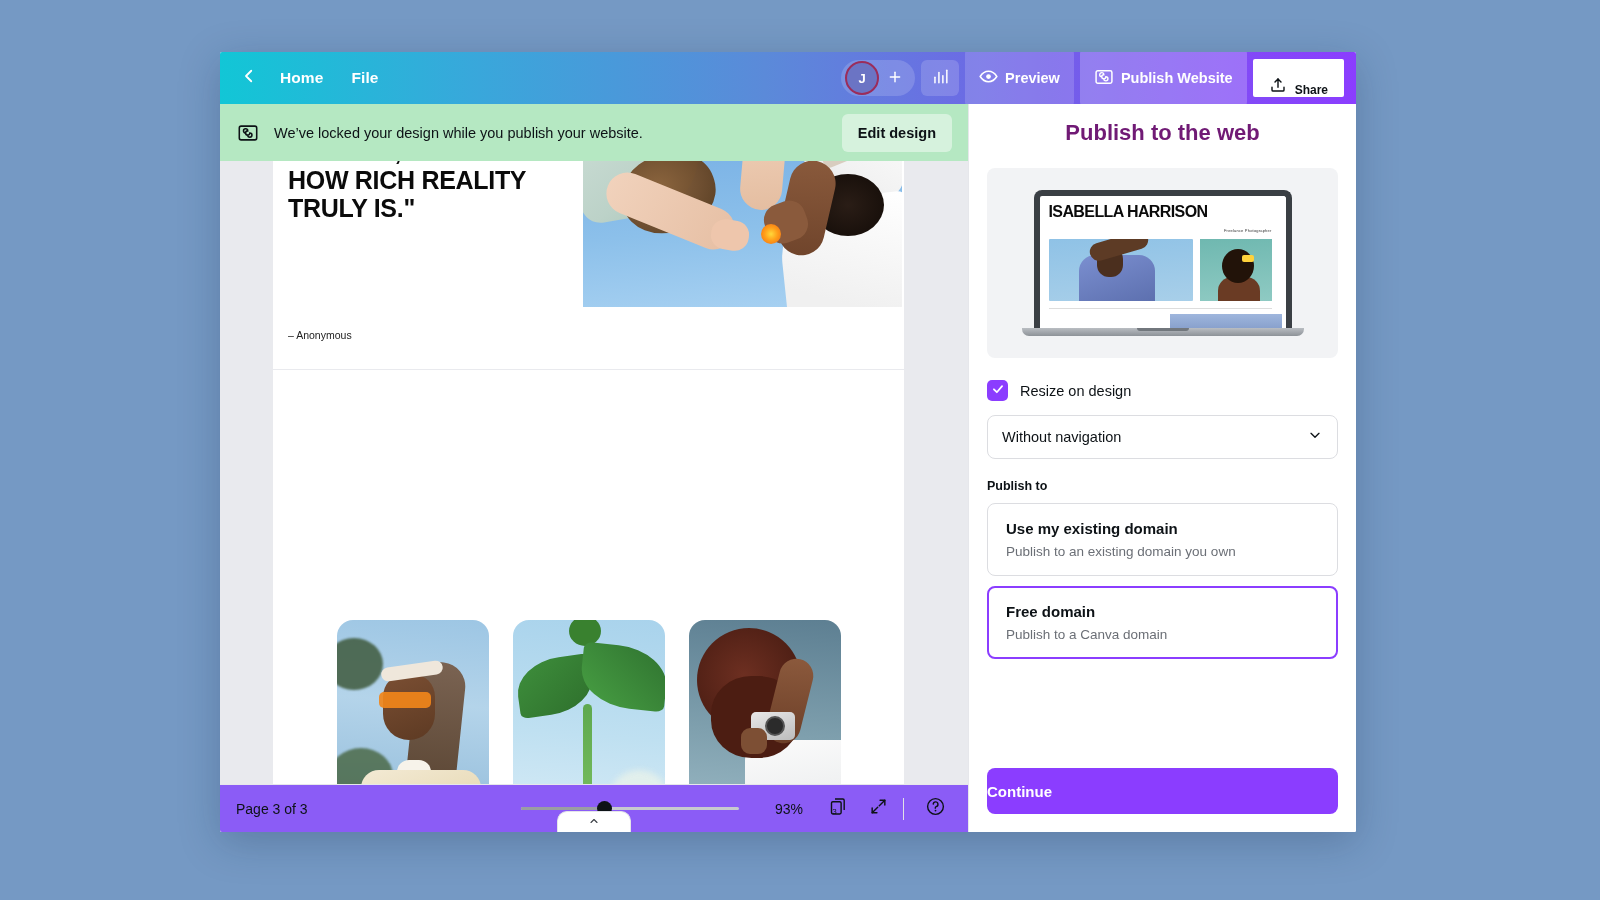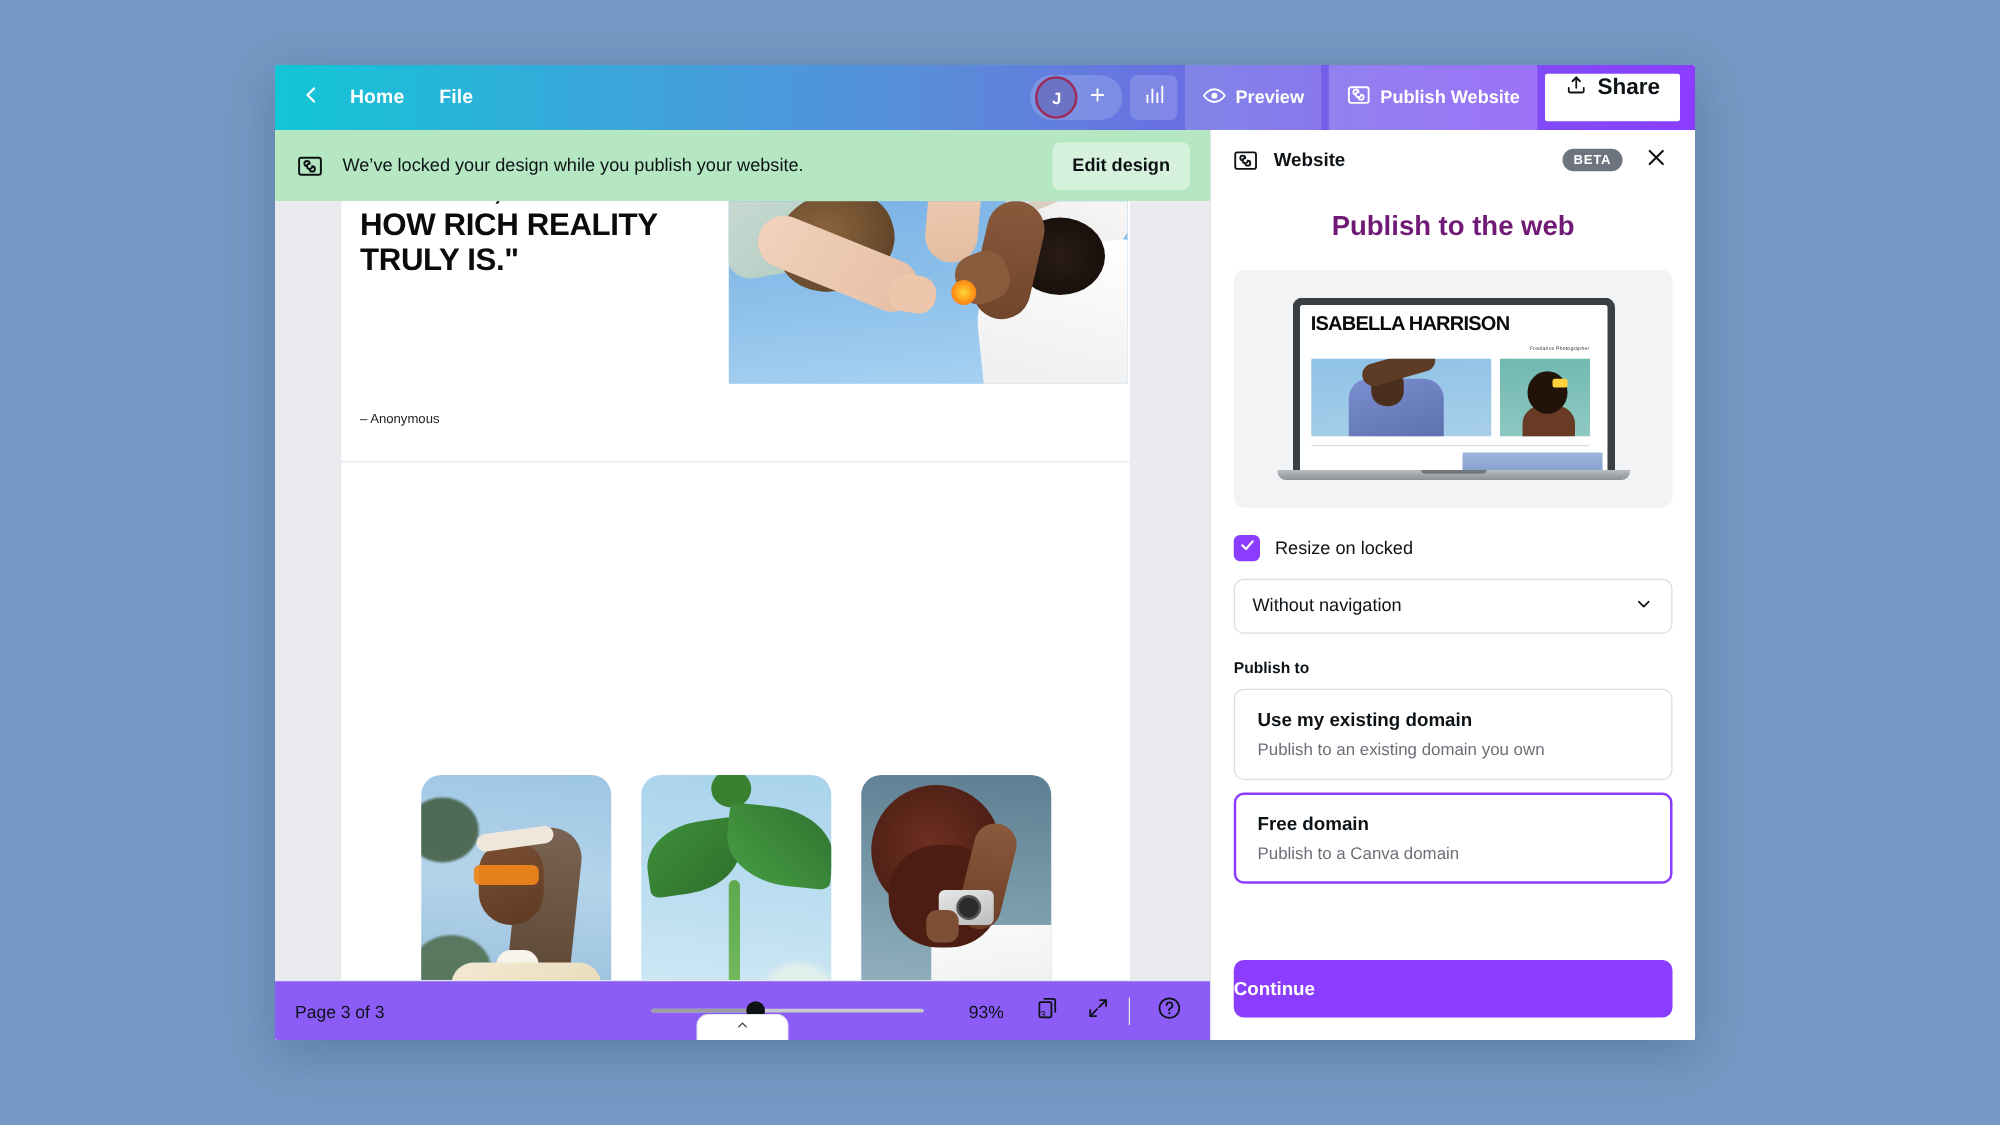--- a/index.html
+++ b/index.html
@@ -55,22 +55,22 @@
   }
 
   .pill-btn{
     height:36px;border-radius:6px;display:flex;align-items:center;gap:7px;
     padding:12px 14px;background:rgba(255,255,255,.16);color:#fff;
     font-size:14.5px;font-weight:600;cursor:pointer;white-space:nowrap;
   }
   .pill-btn.publish{background:rgba(255,255,255,.22)}
 
   .share-btn{
-    height:38px;border-radius:2px;display:flex;align-items:flex-start;gap:8px;
-    padding:0 16px;background:#fff;color:#0d1216;font-size:18px;font-weight:700;
+    height:38px;border-radius:2px;display:flex;align-items:flex-end;gap:8px;
+    padding:0 16px;background:#fff;color:#0d1216;font-size:12px;font-weight:700;
     cursor:pointer;
   }
 
   
   .banner{
     position:absolute;left:0;top:52px;width:748px;height:57px;
     background:#b5e8c2;display:flex;align-items:center;padding:0 16px;box-sizing:border-box;
   }
   .banner-icon{width:24px;height:24px;flex:0 0 24px;display:flex;align-items:center;justify-content:center}
   .banner-text{
@@ -511,38 +511,20 @@
             <circle cx="12" cy="12" r="9"></circle>
             <path d="M9.4 9.3a2.7 2.7 0 1 1 3.3 2.8c-.6.2-.9.7-.9 1.3v.5" stroke-linecap="round"></path>
             <circle cx="12" cy="16.6" r="1" fill="#0d1216" stroke="none"></circle>
           </svg>
       </span>
     </div>
   </div>
 
   <div class="panel">
 
-    <div class="panel-head">
-      <div class="ph-icon">
-        <svg width="21" height="21" viewBox="0 0 24 24" fill="none" stroke="#0d1216" stroke-width="1.7">
-            <rect x="2.5" y="4.5" width="19" height="15" rx="2"></rect>
-            <path d="M9.4 13.6a2.3 2.3 0 1 1 2.3-2.3 2.3 2.3 0 1 0 2.3 2.3 2.3 2.3 0 1 1-2.3 2.3" transform="translate(0,-1.6)"></path>
-          </svg>
-      </div>
-      <div class="panel-title">Website</div>
-      <div class="beta">BETA</div>
-      <div class="close-x">
-        <span>
-          <svg width="18" height="18" viewBox="0 0 24 24" fill="none" stroke="#0d1216" stroke-width="2.2" stroke-linecap="round">
-              <line x1="5" y1="5" x2="19" y2="19"></line>
-              <line x1="19" y1="5" x2="5" y2="19"></line>
-            </svg>
-        </span>
-      </div>
-    </div>
 
     <div class="panel-h1">Publish to the web</div>
 
     <div class="preview-box">
       <div class="laptop">
         <div class="laptop-screen">
           <div class="site-name">ISABELLA HARRISON</div>
           <div class="site-sub">Freelance Photographer</div>
           <div class="site-img1">
             <div class="si1-body"></div>
@@ -564,21 +546,21 @@
     </div>
 
     <div class="checkrow">
       <div class="cbox">
         <span>
           <svg width="14" height="14" viewBox="0 0 24 24" fill="none" stroke="#fff" stroke-width="3" stroke-linecap="round" stroke-linejoin="round">
               <polyline points="5 12.5 10 17.5 19 7"></polyline>
             </svg>
         </span>
       </div>
-      <span class="lbl">Resize on locked</span>
+      <span class="lbl">Resize on design</span>
     </div>
 
     <div class="select">
       <span class="val">Without navigation</span>
       <span>
         <svg width="16" height="16" viewBox="0 0 24 24" fill="none" stroke="#0d1216" stroke-width="2" stroke-linecap="round" stroke-linejoin="round">
             <polyline points="6 9.5 12 15.5 18 9.5"></polyline>
           </svg>
       </span>
     </div>

